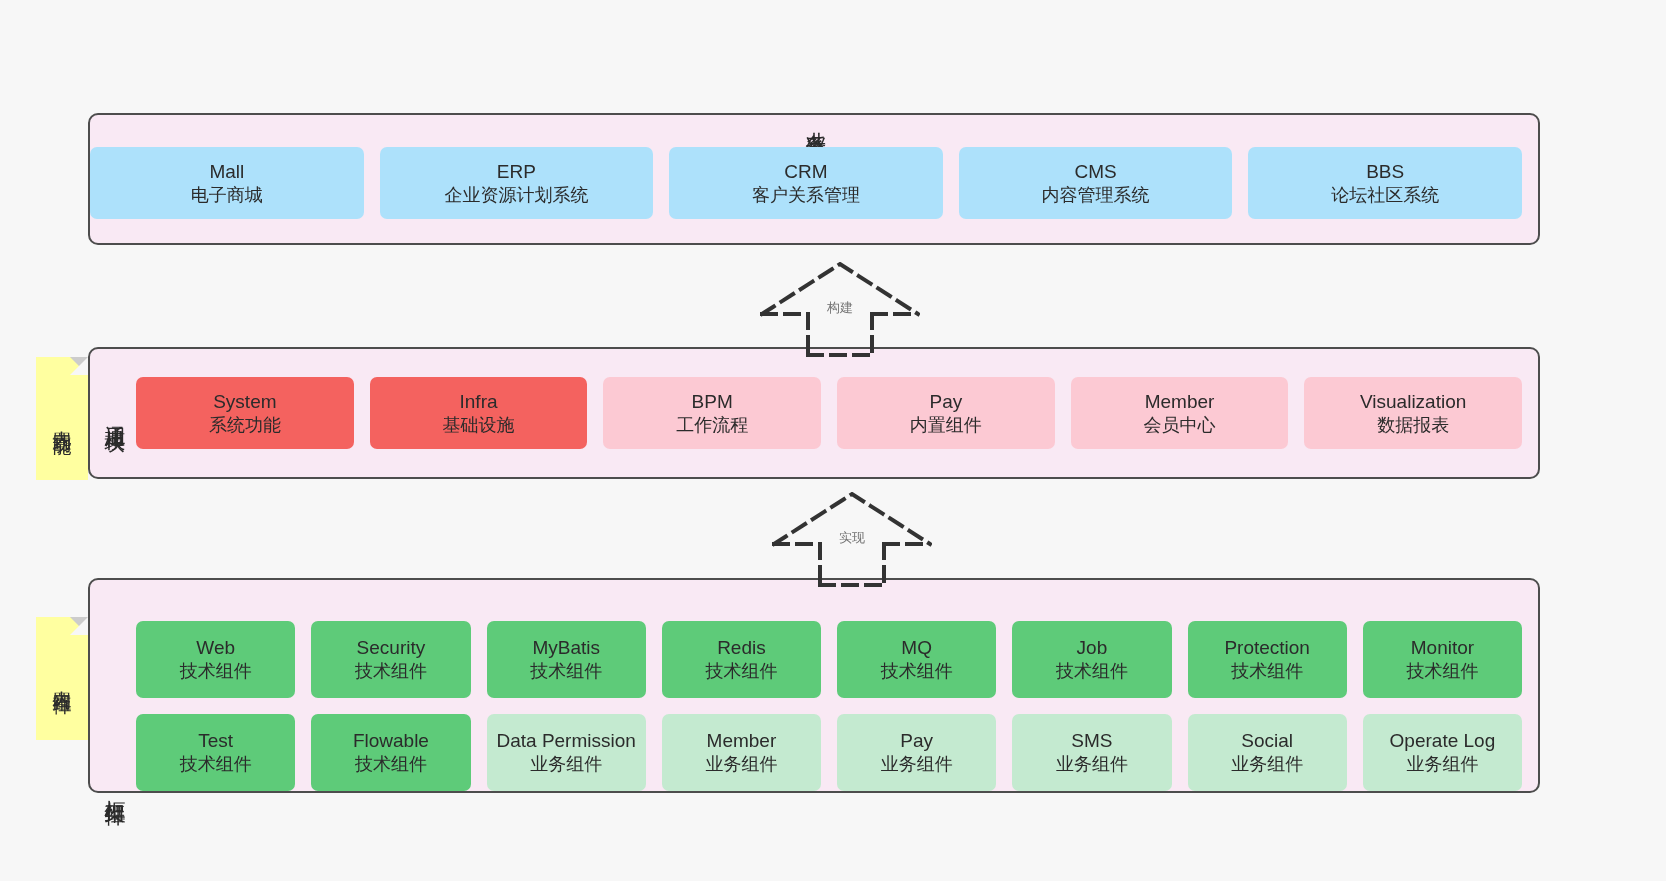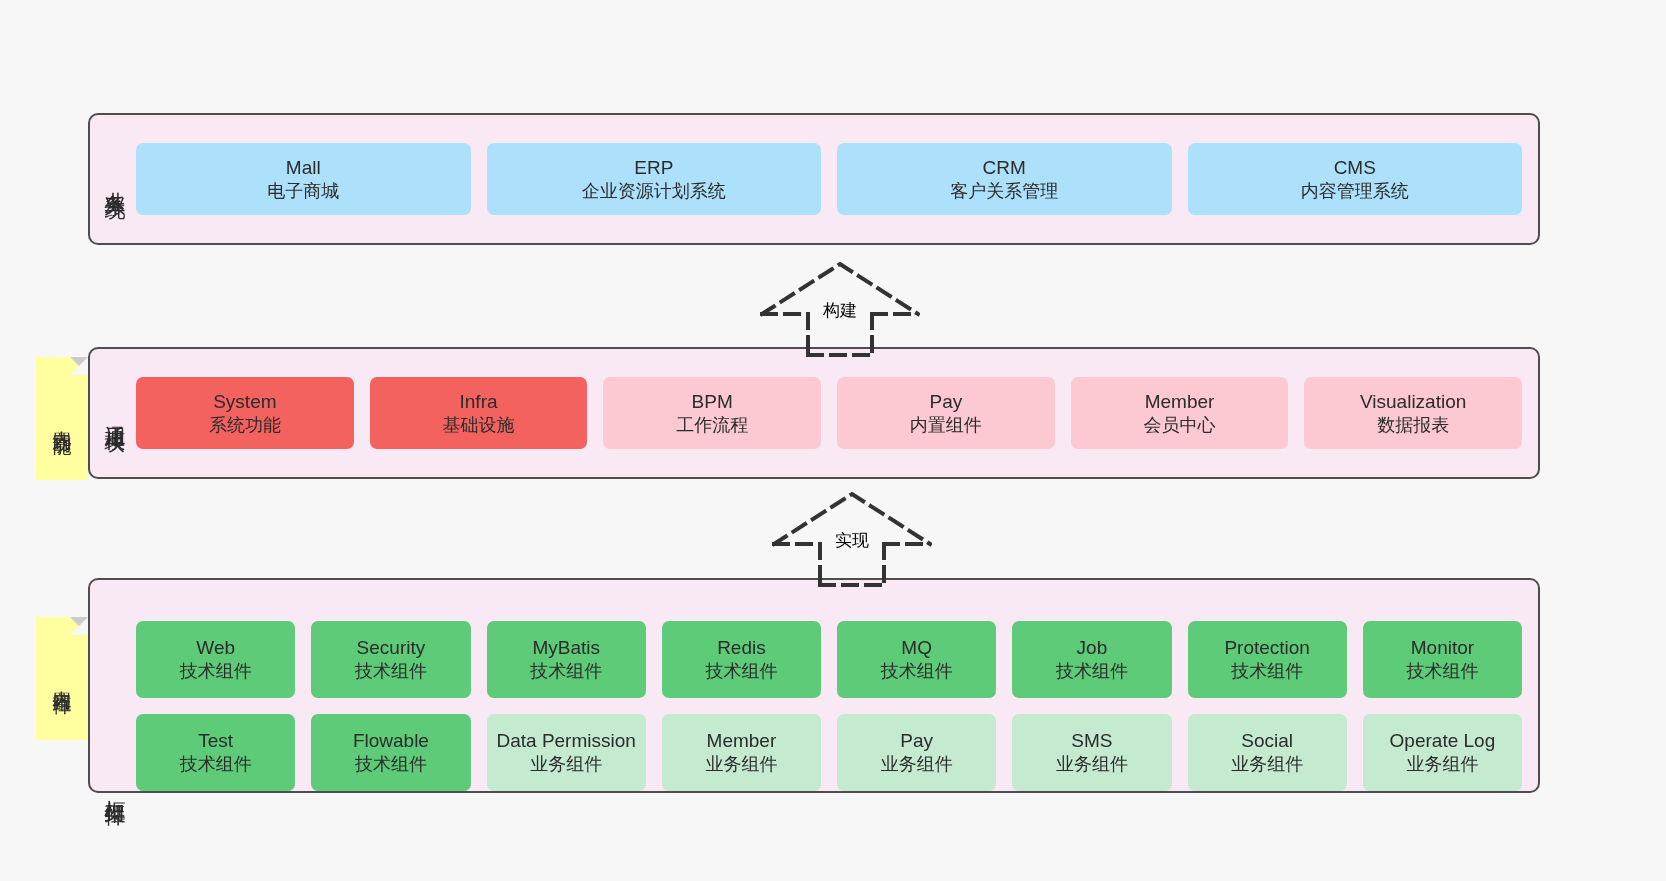--- a/index.html
+++ b/index.html
@@ -73,21 +73,21 @@
   .card .cn { font-size: 18px; }
 
   
   .c-blue       { background: #ade1fb; }
   .c-red        { background: #f4625f; }
   .c-pink       { background: #fcc9d3; }
   .c-green      { background: #5ecb79; }
   .c-lightgreen { background: #c4ead0; }
 
   
-  #layer-business { left: 88px;  top: 113px; width: 1452px; height: 132px; }
+  #layer-business { left: 88px;  top: 113px; width: 1452px; height: 132px; flex-direction: column; }
   #layer-common   { left: 88px;  top: 347px; width: 1452px; height: 132px; }
   #layer-frame    { left: 88px;  top: 578px; width: 1452px; height: 215px; align-items: flex-end; }
 
   #layer-business .card { height: 72px; }
   #layer-common   .card { height: 72px; }
   #layer-frame    .card { height: 77px; }
 
   
   .sticky {
     position: absolute;
@@ -132,22 +132,22 @@
     width: 160px;
     height: 95px;
     z-index: 2;
   }
   .arrow svg { display: block; }
   .arrow .arrow-label {
     position: absolute;
     left: 50%;
     transform: translateX(-50%);
     top: 37px;
-    font-size: 17px;
-    color: #000000;
+    font-size: 13px;
+    color: #737373;
     background: transparent;
     white-space: nowrap;
     padding: 0 2px;
   }
   #arrow-build   { left: 760px; top: 262px; }
   #arrow-impl    { left: 772px; top: 492px; }
 </style>
 </head>
 <body>
 
@@ -163,20 +163,24 @@
         <span class="en">ERP</span>
         <span class="cn">企业资源计划系统</span>
       </div>
       <div class="card c-blue">
         <span class="en">CRM</span>
         <span class="cn">客户关系管理</span>
       </div>
       <div class="card c-blue">
         <span class="en">CMS</span>
         <span class="cn">内容管理系统</span>
+      </div>
+      <div class="card c-blue">
+        <span class="en">BBS</span>
+        <span class="cn">论坛社区系统</span>
       </div>
     </div>
   </div>
 </div>
 
 <div class="arrow" id="arrow-build">
   <svg width="160" height="95" viewBox="0 0 160 95">
 
     <polyline points="2,52 80,2 158,52" fill="none" stroke="#333333" stroke-width="4" stroke-dasharray="14,9" stroke-linecap="square"></polyline>
 

